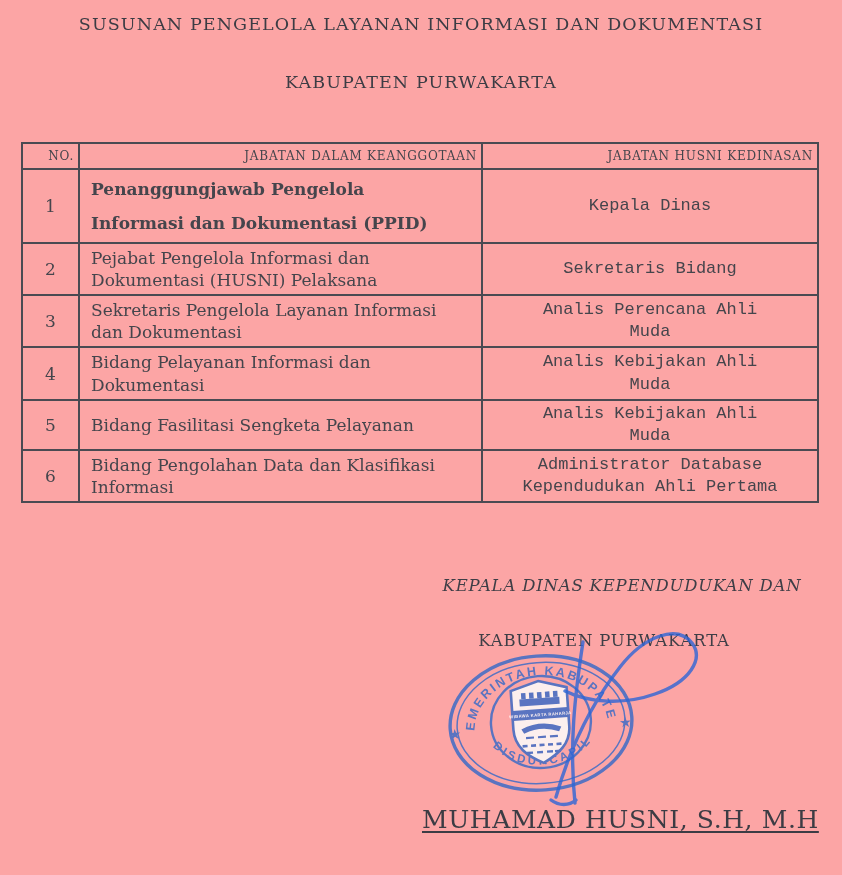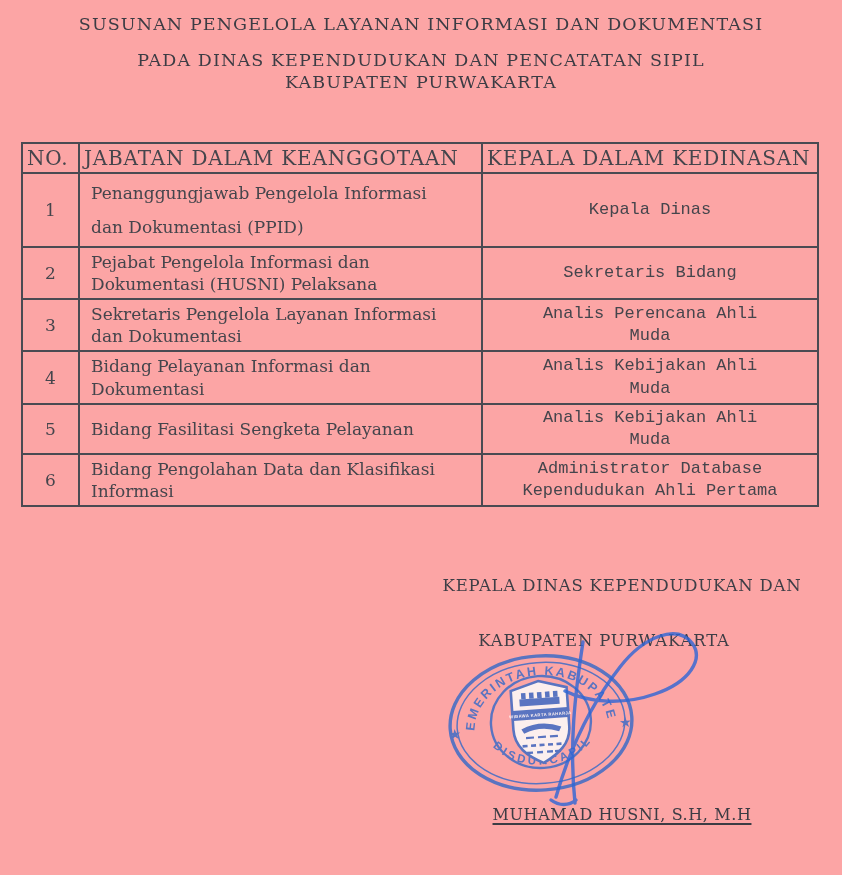--- a/index.html
+++ b/index.html
@@ -22,71 +22,70 @@
   
   table.org-table {
     position:absolute; left:21px; top:142px; width:796px;
     border-collapse:collapse; table-layout:fixed;
     font-size:17px; color:#45454c;
   }
   .org-table th, .org-table td {
     border:2px solid #4a4a52; padding:2px 4px; vertical-align:middle;
     overflow:hidden;
   }
-  .org-table th { font-weight:normal; font-size:20px; letter-spacing:0.8px; text-align:left; }
+  .org-table th { font-weight:normal; font-size:12px; letter-spacing:0.8px; text-align:right; }
   tr.hrow  { height:26px; }
   tr.row1  { height:66px; }
   tr.row2  { height:52px; }
   tr.row3  { height:52px; }
   tr.row4  { height:53px; }
   tr.row5  { height:27px; }
   tr.row6  { height:52px; }
   td.cell-no { text-align:center; }
   td.cell-keang { padding-left:11px; }
   td.cell-keang .wrap { max-width:370px; line-height:1.32; }
-  tr.row1 td.cell-keang .wrap { line-height:2.0; }
+  tr.row1 td.cell-keang .wrap { line-height:2.0;font-weight:bold; }
   td.cell-kedin { text-align:center;font-family:Liberation Mono, monospace; }
   td.cell-kedin .wrap { max-width:262px; margin:0 auto; line-height:1.3; }
 
   
   .sign-office { position:absolute; left:422px; top:575px; width:400px;
-    text-align:center; font-size:16.5px; letter-spacing:0.8px; line-height:22px; color:#3e3e46; }
+    text-align:center; font-size:16.5px; letter-spacing:0.8px; line-height:22px; color:#3e3e46;font-style:italic; }
   .sign-region { position:absolute; left:404px; top:631px; width:400px;
     text-align:center; font-size:16.5px; letter-spacing:0.8px; color:#3e3e46; }
-  .sign-name { position:absolute; left:422px; top:805px; width:400px; text-align:center;
-    font-size:16px; letter-spacing:0.6px; color:#3c3c44;
+  .sign-name { position:absolute; left:422px; top:805px; width:400px; text-align:left;
+    font-size:25px; letter-spacing:0.6px; color:#3c3c44;
     text-decoration:underline; text-underline-offset:3px; text-decoration-thickness:1.5px; }
   .sign-nip  { position:absolute; left:422px; top:828px; width:400px; text-align:center;
     font-size:18.5px; letter-spacing:0.4px; color:#3c3c44; }
 
   
   .stamp-svg { position:absolute; left:441px; top:648px; width:200px; height:150px; }
   .sig-svg   { position:absolute; left:0; top:0; width:842px; height:875px; pointer-events:none; }
   .stamp-ring-text { font-family:"Liberation Sans", sans-serif; font-weight:bold; }
 </style>
 </head>
 <body>
 
 <div class="page">
 
   <div class="title-line title-1">SUSUNAN PENGELOLA LAYANAN INFORMASI DAN DOKUMENTASI</div>
-  <div class="title-line title-2">PADA DINAS KEPENDUDUKAN DAN PENCATATAN SIPIL</div>
   <div class="title-line title-3">KABUPATEN PURWAKARTA</div>
 
   <table class="org-table">
     <colgroup>
         <col style="width:57px">
         <col style="width:403px">
         <col style="width:336px">
       </colgroup>
     <thead>
       <tr class="hrow">
         <th>NO.</th>
         <th>JABATAN DALAM KEANGGOTAAN</th>
-        <th>KEPALA DALAM KEDINASAN</th>
+        <th>JABATAN HUSNI KEDINASAN</th>
       </tr>
     </thead>
     <tbody>
       <tr class="row1">
         <td class="cell-no">1</td>
         <td class="cell-keang">
             <div class="wrap">Penanggungjawab Pengelola Informasi dan Dokumentasi (PPID)</div>
           </td>
         <td class="cell-kedin">
             <div class="wrap">Kepala Dinas</div>

